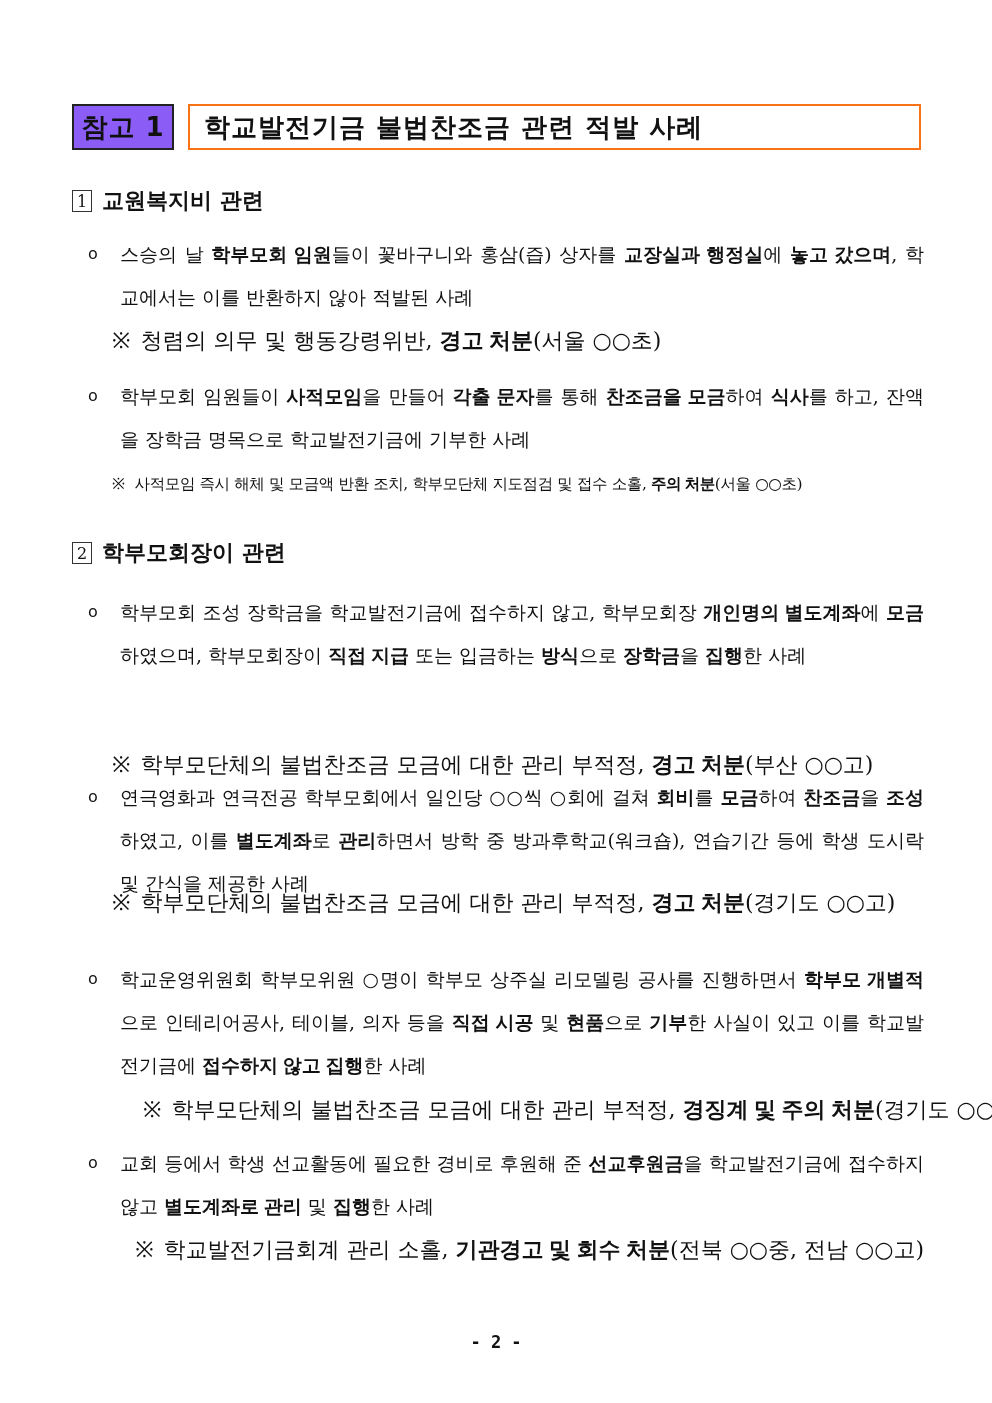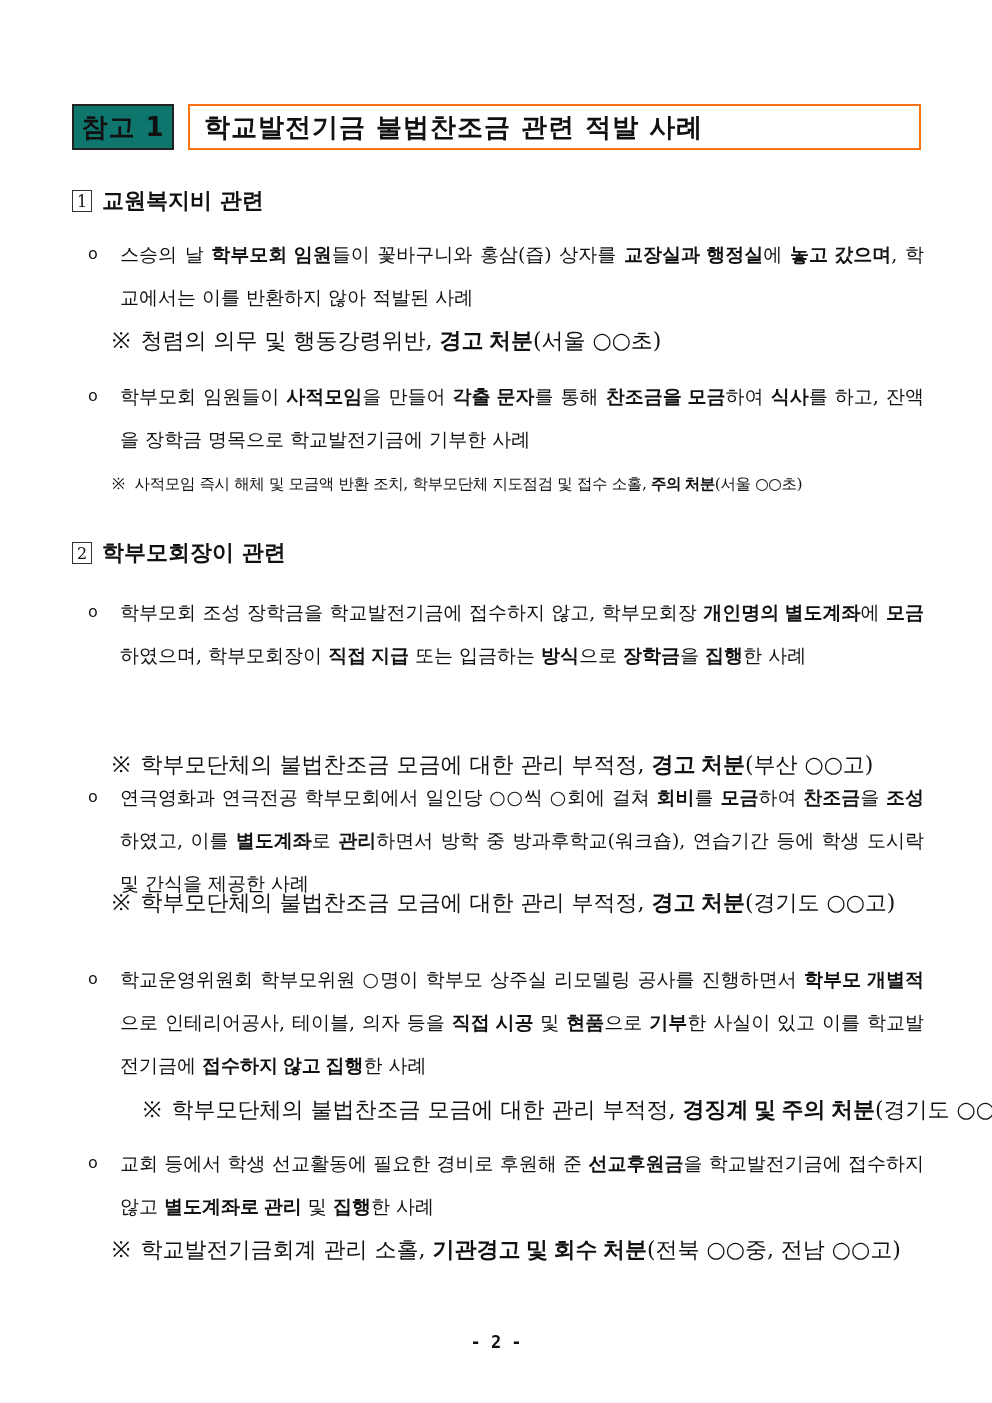--- a/index.html
+++ b/index.html
@@ -1,19 +1,19 @@
 <!DOCTYPE html>
 <html><head>
 <meta charset="utf-8">
 <style>
   html, body { margin:0; padding:0; background:#ffffff; }
   body { width:992px; height:1403px; position:relative; overflow:hidden;
          font-family:"DejaVu Serif", "Liberation Serif", serif; color:#111; }
   .title-row { position:absolute; top:104px; left:72px; width:849px; height:50px; display:flex; gap:14px; }
-  .ref-badge { width:102px; height:46px; background:#0f766e; border:2px solid #222; box-sizing:border-box;
+  .ref-badge { width:102px; height:46px; background:#8b5cf6; border:2px solid #222; box-sizing:border-box;
                display:flex; align-items:center; justify-content:center;
                font-family:"DejaVu Sans", sans-serif; font-weight:bold; font-size:26px; letter-spacing:1px; }
   .title-box { flex:1; height:46px; border:2px solid #f97316; box-sizing:border-box; display:flex; align-items:center;
                padding-left:14px; font-family:"DejaVu Sans", sans-serif; font-weight:bold; font-size:26px; letter-spacing:1px; }
   .section { position:absolute; left:72px; font-family:"DejaVu Sans", sans-serif; font-weight:bold; font-size:22px; display:flex; align-items:center; gap:10px; }
   .sec-num { display:inline-flex; width:20px; height:22px; border:1px solid #333; font-weight:normal;
              font-family:"DejaVu Serif", serif; font-size:16px; align-items:center; justify-content:center; box-sizing:border-box; }
   .item { position:absolute; left:88px; width:836px; font-size:19px; line-height:42px; text-align:justify; }
   .item .bullet { position:absolute; left:0; top:0; font-family:"DejaVu Sans", sans-serif; font-size:16px; }
   .item .body { margin-left:32px; }
@@ -77,17 +77,17 @@
   <div class="body"><span>학교운영위원회 학부모위원 ○명이 학부모 상주실 리모델링 공사를 진행하면서 </span><b>학부모 개별적</b><span>으로 인테리어공사, 테이블, 의자 등을 </span><b>직접 시공</b><span> 및 </span><b>현품</b><span>으로 </span><b>기부</b><span>한 사실이 있고 이를 학교발전기금에 </span><b>접수하지 않고 집행</b><span>한 사례</span></div>
 </div>
 <div class="note" style="top:1097px;margin-left:31px;">
   <span class="mark">※</span><span class="text"><span>학부모단체의 불법찬조금 모금에 대한 관리 부적정, </span><b>경징계 및 주의 처분</b><span>(경기도 ○○고)</span></span>
 </div>
 
 <div class="item" style="top:1142px;">
   <span class="bullet">o</span>
   <div class="body"><span>교회 등에서 학생 선교활동에 필요한 경비로 후원해 준 </span><b>선교후원금</b><span>을 학교발전기금에 접수하지 않고 </span><b>별도계좌로 관리</b><span> 및 </span><b>집행</b><span>한 사례</span></div>
 </div>
-<div class="note" style="top:1237px;">
+<div class="note" style="top:1237px;text-align:right;">
   <span class="mark">※</span><span class="text"><span>학교발전기금회계 관리 소홀, </span><b>기관경고 및 회수 처분</b><span>(전북 ○○중, 전남 ○○고)</span></span>
 </div>
 
 <div class="page-num">- 2 -</div>
 
 </body></html>

